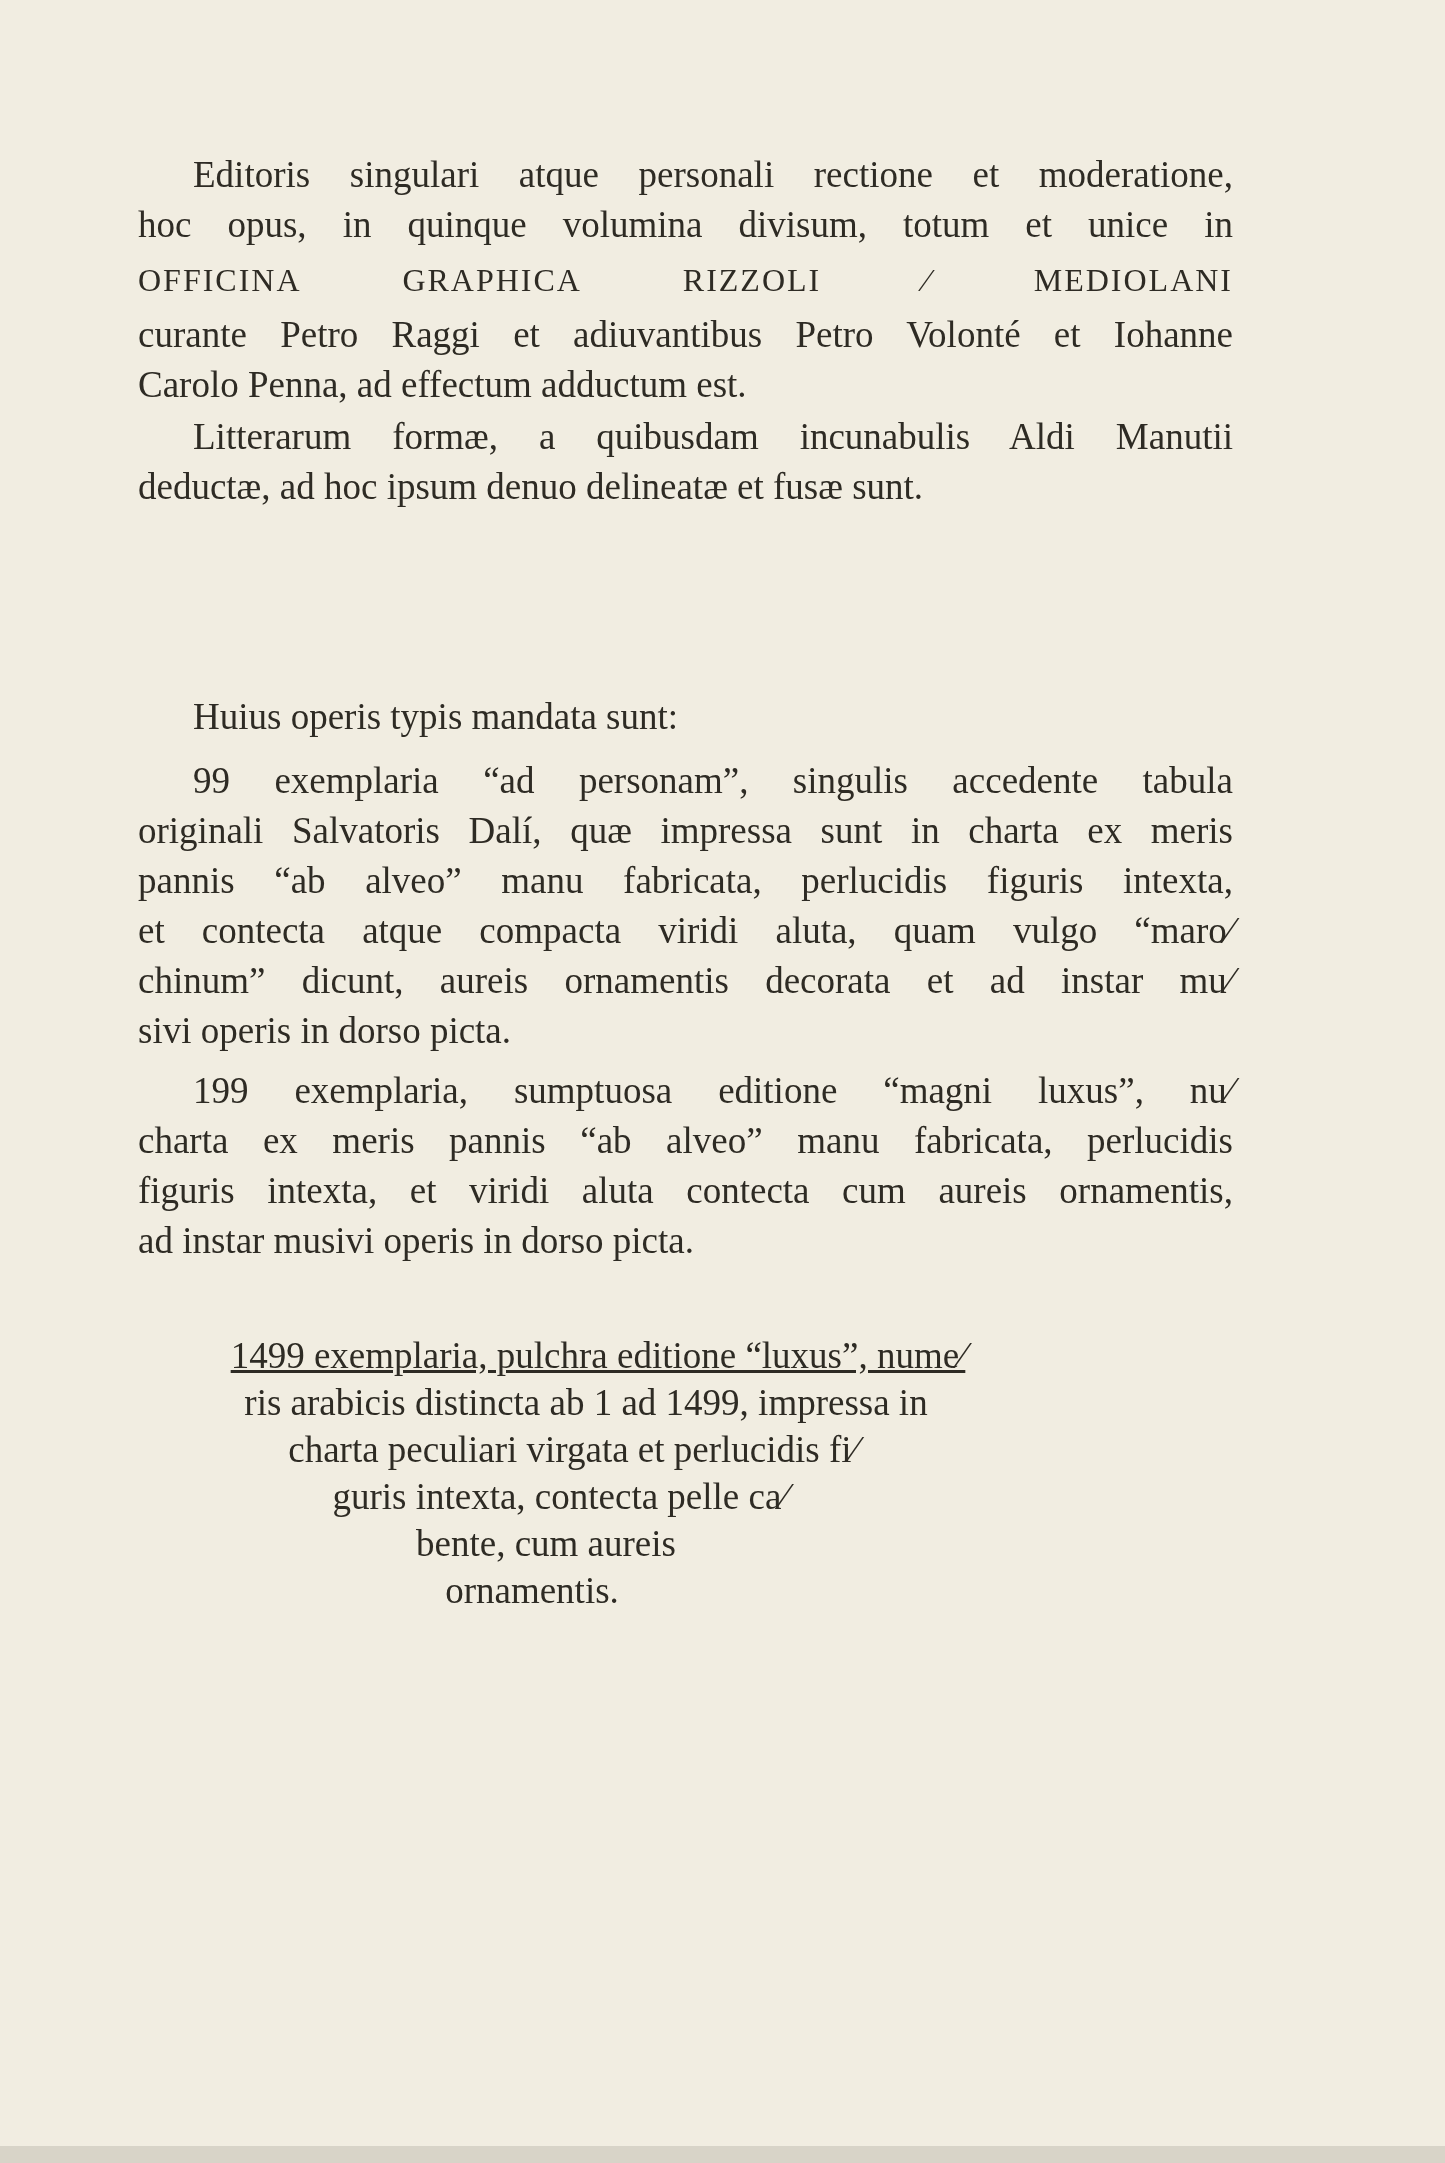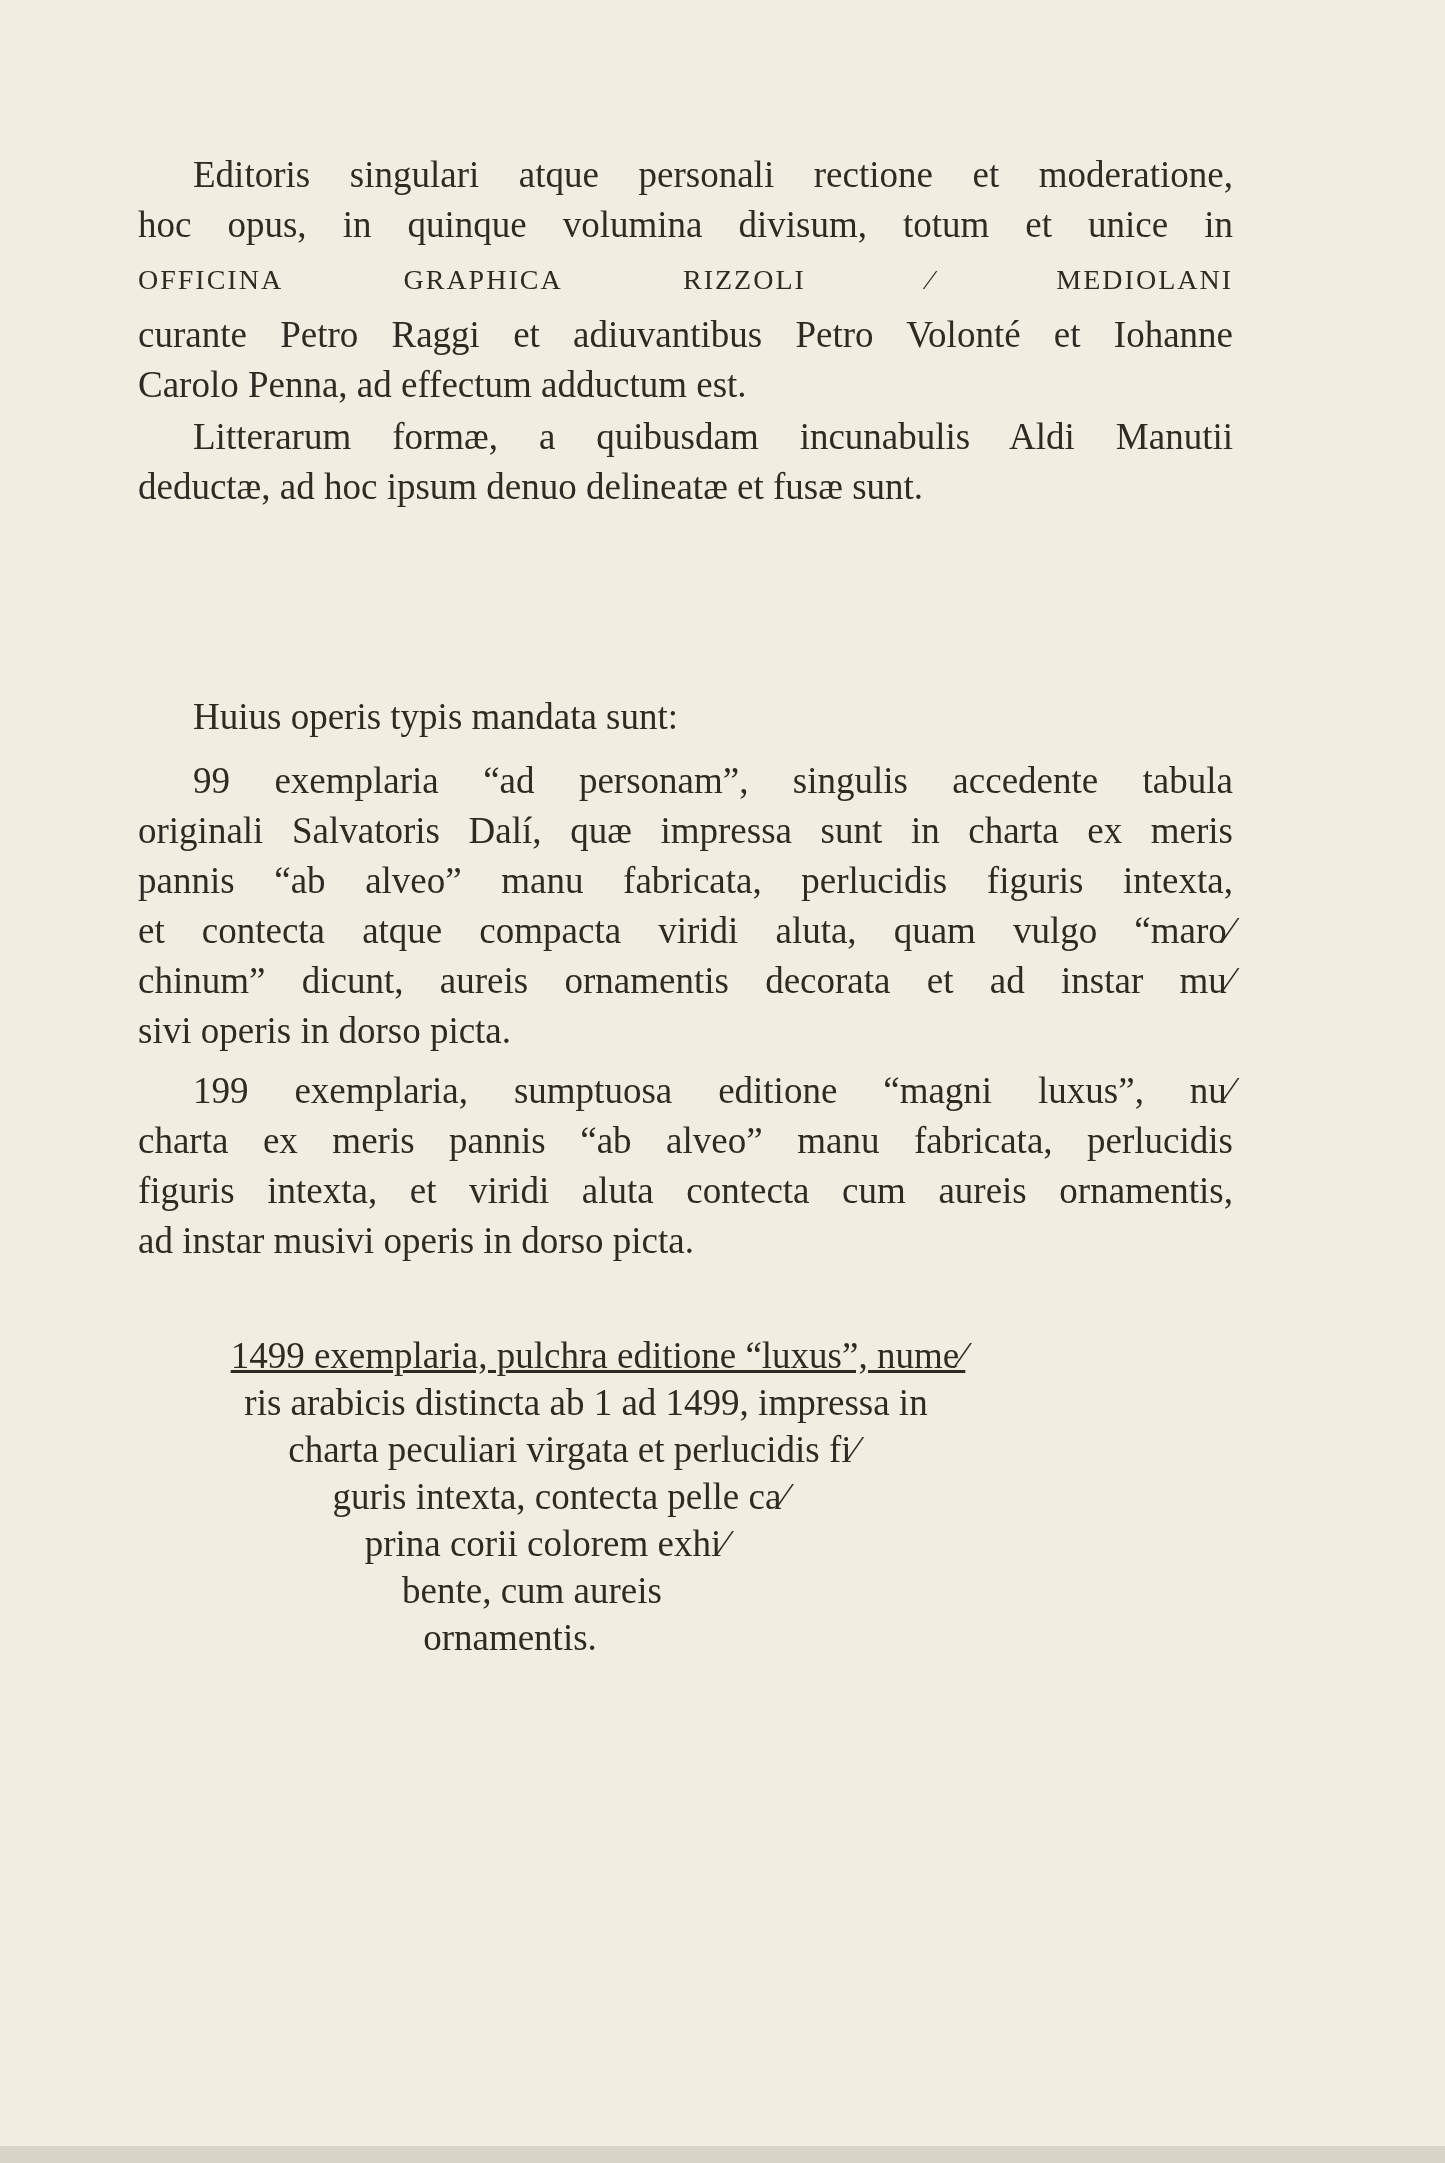--- a/index.html
+++ b/index.html
@@ -28,21 +28,21 @@
   
   .j {
     white-space: normal;
     text-align: justify;
     text-align-last: justify;
     text-justify: inter-word;
   }
   .ind { padding-left: 55px; }
   .p1 { top: 150px; }
   .p1 .caps {
-    font-size: 28px;
+    font-size: 32px;
     line-height: 60px;
     letter-spacing: 2px;
   }
   .p2 { top: 412px; }
   .heading { top: 692px; }
   .p3 { top: 756px; }
   .p4 { top: 1066px; }
   .p5 {
     top: 1332px;
     width: 920px;
@@ -93,18 +93,17 @@
     <div class="line j">charta ex meris pannis “ab alveo” manu fabricata, perlucidis</div>
     <div class="line j">figuris intexta, et viridi aluta contecta cum aureis ornamentis,</div>
     <div class="line">ad instar musivi operis in dorso picta.</div>
   </section>
 
   <section class="para p5">
     <div class="line">1499 exemplaria, pulchra editione “luxus”, nume⁄</div>
     <div class="line">ris arabicis distincta ab 1 ad 1499, impressa in</div>
     <div class="line">charta peculiari virgata et perlucidis fi⁄</div>
     <div class="line">guris intexta, contecta pelle ca⁄</div>
-    <div class="line">prina corii colorem exhi⁄</div>
     <div class="line">bente, cum aureis</div>
     <div class="line">ornamentis.</div>
   </section>
 
 </div>
 
 </body></html>

